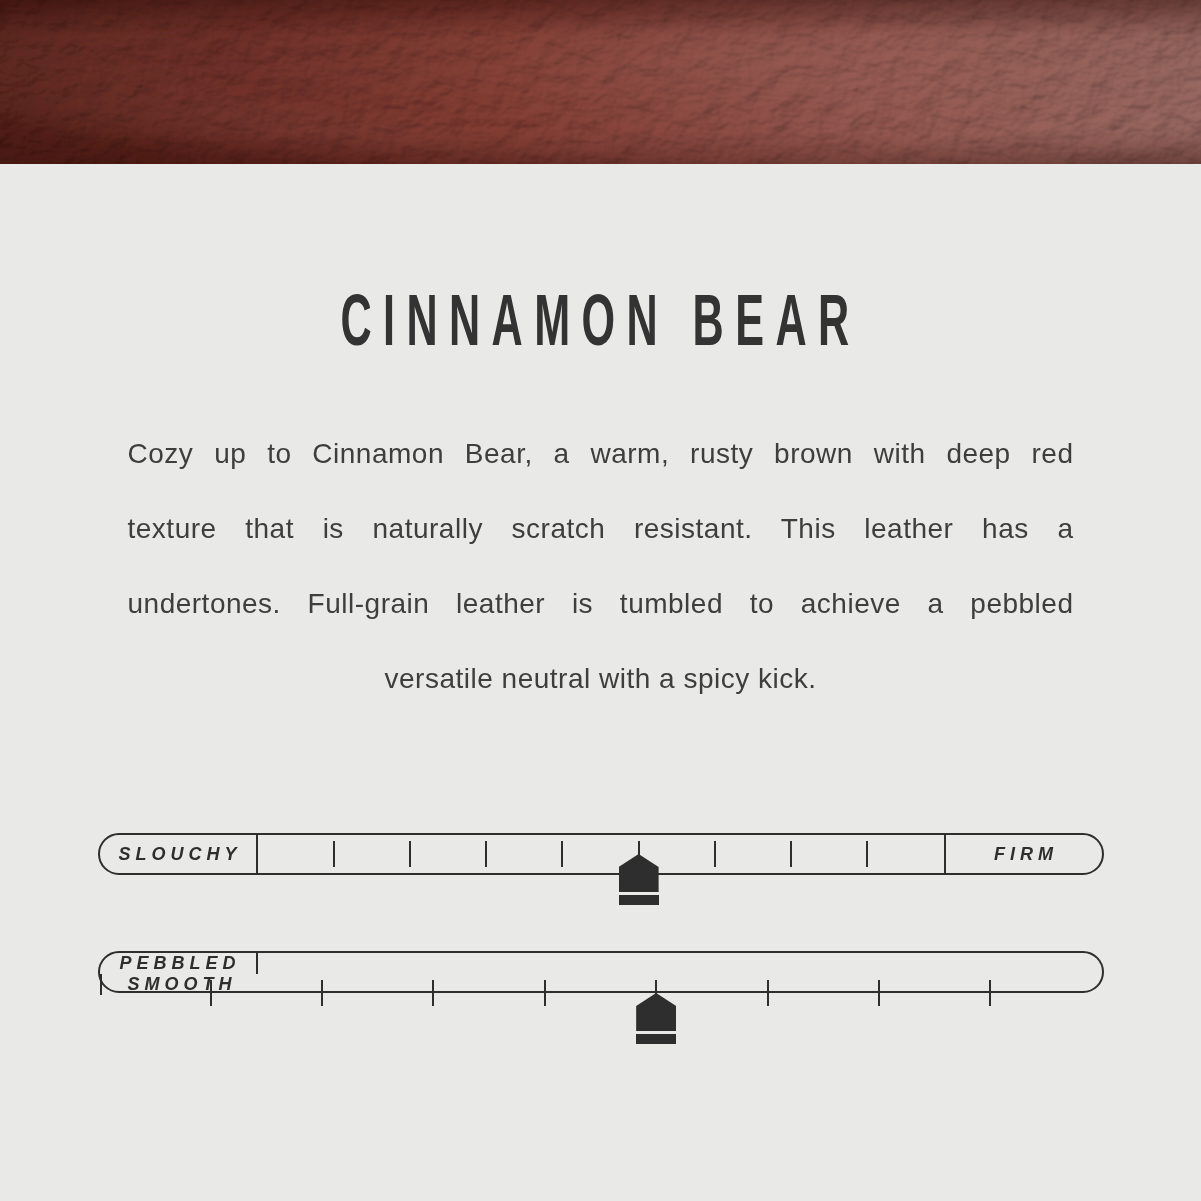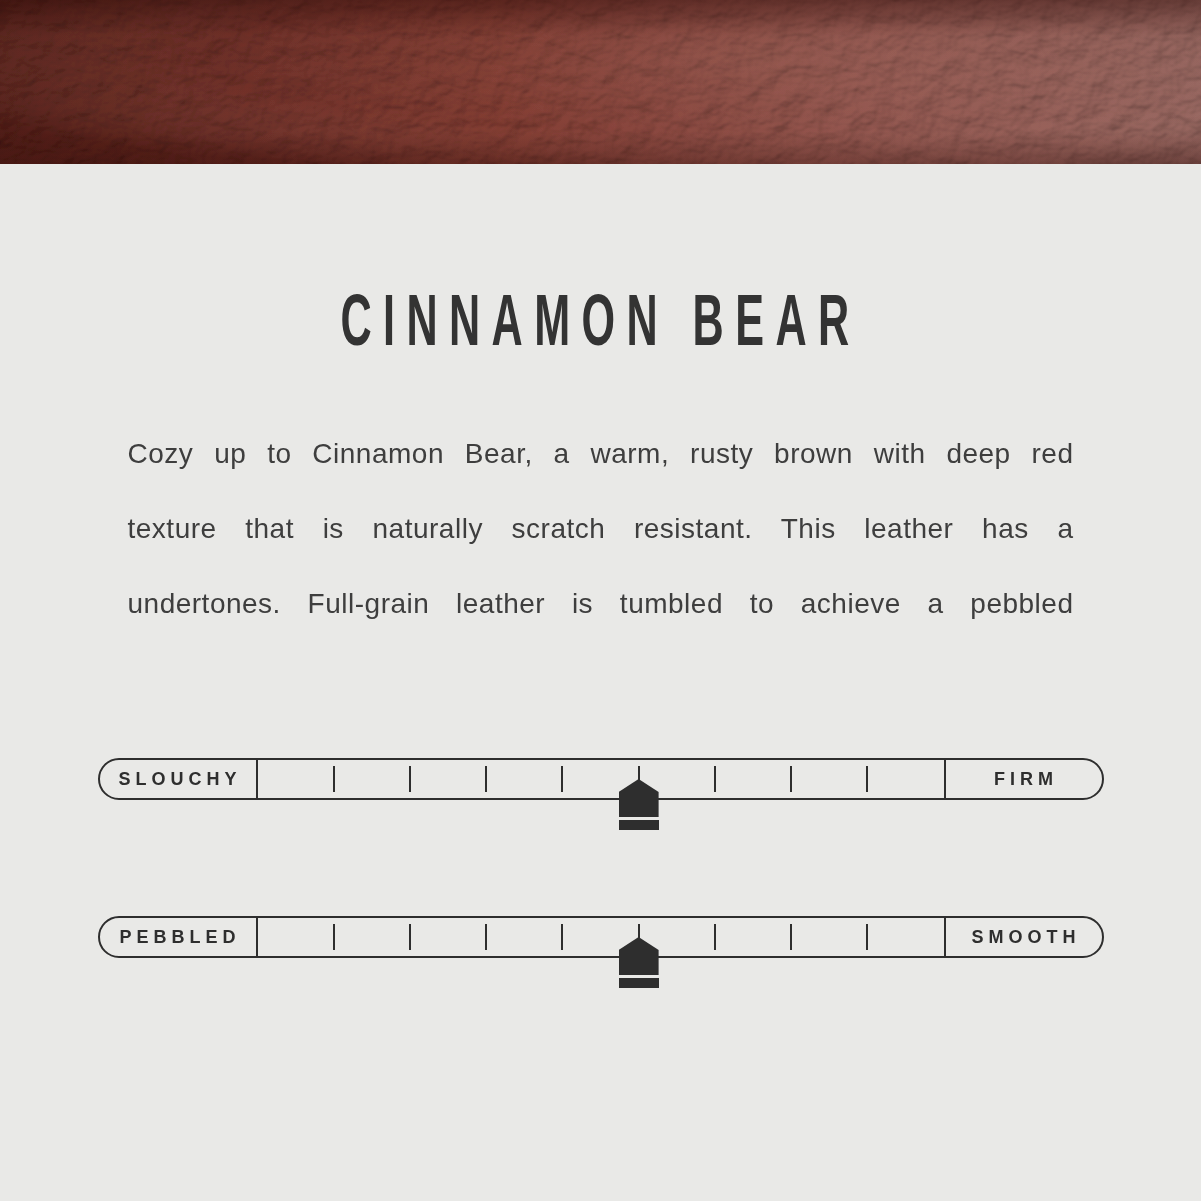--- a/index.html
+++ b/index.html
@@ -39,31 +39,31 @@
   .desc .line.last{text-align:center;text-align-last:center;}
 
   .scale{
     position:relative;
     width:1006px;height:42px;margin:0 auto;
     border:2px solid var(--ink,#2e2e2e);
     border-radius:23px;
     display:flex;align-items:stretch;
   }
   .scale.first{margin-top:117px;}
-  .scale.second{margin-top:116px;}
+  .scale.second{margin-top:76px;flex-direction:column;}
   .end-cell{
     flex:none;width:158px;
     display:flex;align-items:center;justify-content:center;
     font-size:18px;font-weight:bold;letter-spacing:5px;
     color:var(--ink,#2e2e2e);
     white-space:nowrap;
   }
   .end-cell.left{border-right:2px solid var(--ink,#2e2e2e);}
   .end-cell.right{border-left:2px solid var(--ink,#2e2e2e);}
-  .end-cell span{transform:translateX(2.5px);} 
+  .end-cell span{transform:translateX(2.5px);font-style:italic;} 
   .track{flex:1 1 auto;position:relative;}
   .tick{
     position:absolute;top:6px;width:2px;height:26px;
     background:var(--ink,#2e2e2e);
     transform:translateX(-50%);
   }
   .marker{
     position:absolute;top:19px;width:40px;height:38px;
     background:var(--ink,#2e2e2e);
     transform:translateX(-50%);
@@ -115,20 +115,21 @@
 </div>
 
 <main>
 
   <h1 class="swatch-title">CINNAMON BEAR</h1>
 
   <div class="desc">
     <div class="line">Cozy up to Cinnamon Bear, a warm, rusty brown with deep red</div>
     <div class="line">texture that is naturally scratch resistant. This leather has a</div>
     <div class="line">undertones. Full-grain leather is tumbled to achieve a pebbled</div>
+    <div class="line last">versatile neutral with a spicy kick.</div>
   </div>
 
   <div class="scale first">
     <div class="end-cell left">
       <span>SLOUCHY</span>
     </div>
     <div class="track">
       <div class="marker" style="left: 55.5556%;"></div>
       <div class="marker-base" style="left: 55.5556%;"></div>
     <div class="tick" style="left: 11.1111%;"></div>

